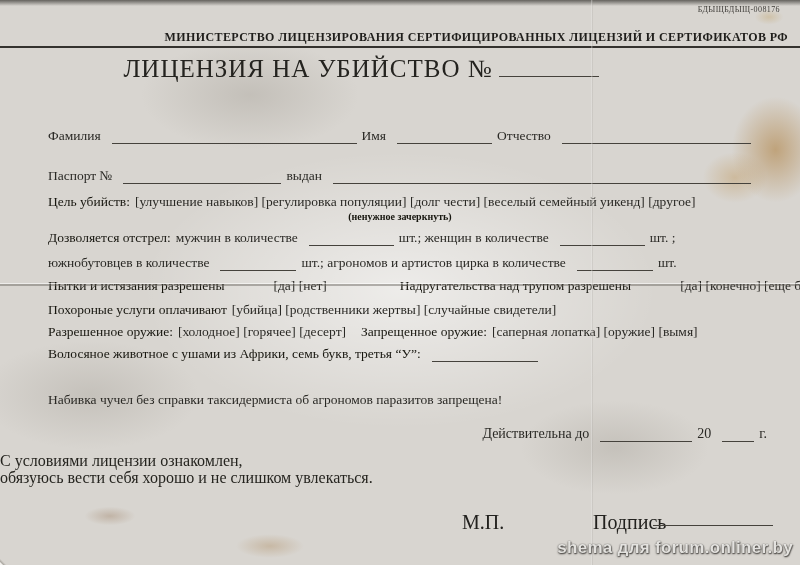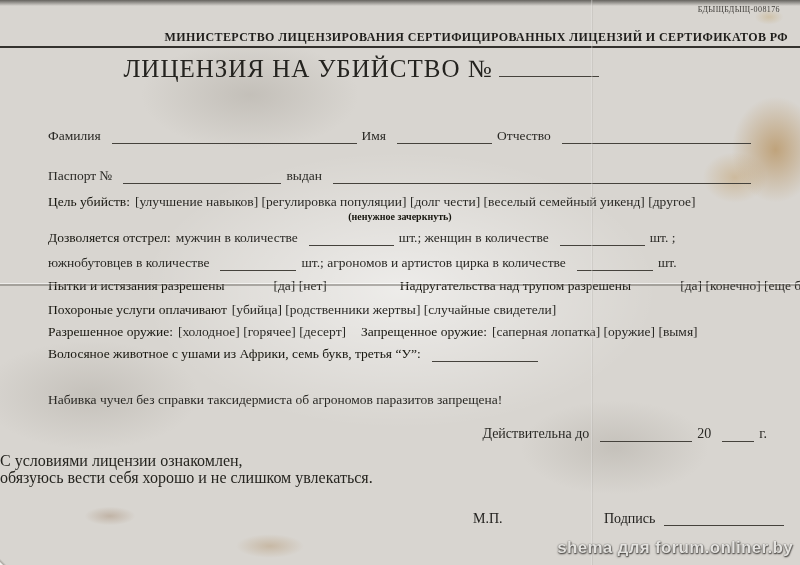--- a/index.html
+++ b/index.html
@@ -71,21 +71,21 @@
 
   .r-validity{ top:426px; left:0; right:28px; justify-content:flex-end; font-size:14px; }
   .bl-valid-date{ width:92px; }
   .bl-valid-year{ width:32px; }
 
   .agreement{ position:absolute; right:30px; left:0; 
     font-size:16px; color:#25241f; }
   .agr1{ top:452px; }
   .agr2{ top:469px; }
 
-  .sig-row{ position:absolute; top:511px; left:16px; right:0; height:18px; font-size:14px; }
+  .sig-row{ position:absolute; top:511px; left:5px; right:0; height:18px; font-size:20px; }
   .mp{ position:absolute; left:457px; }
   .sign-label{ position:absolute; left:588px; }
   .bl-sign{ position:absolute; left:648px; top:0; width:120px; height:15px;
     border-bottom:1.4px solid #45423c; }
 
   .watermark{ position:absolute; right:7px; bottom:7px;
     font-family:"Liberation Sans", sans-serif; font-weight:bold; font-size:17px;
     letter-spacing:.3px; color:rgba(241,240,237,0.92);
     text-shadow:0 1px 2px rgba(45,43,40,0.8), 0 0 1px rgba(70,68,64,0.9), 1px 1px 1px rgba(90,88,84,0.6); }
 

